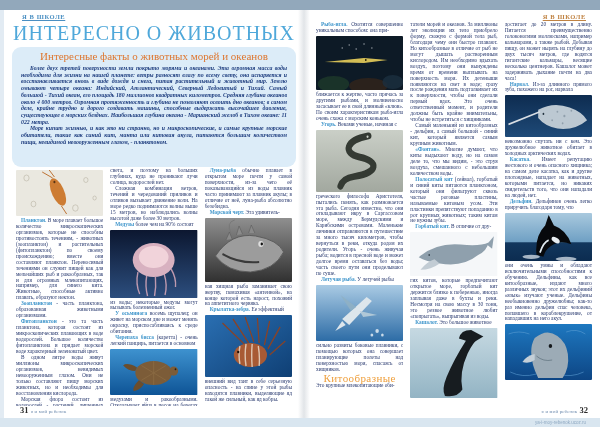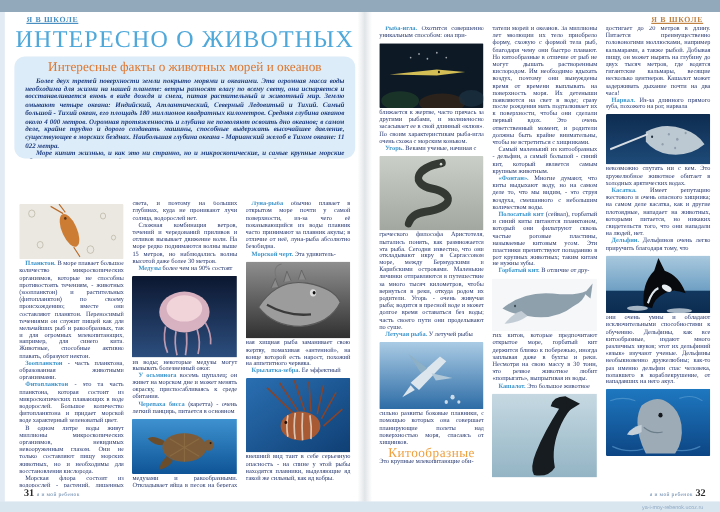--- a/index.html
+++ b/index.html
@@ -8,21 +8,21 @@
   .bottom-strip{position:absolute;left:0;top:418px;width:600px;height:9px;background:#d9e6f0;}
   .spread{position:absolute;left:4px;top:10px;width:600px;height:408px;background:#ffffff;padding-left:16px;}
   .fold{position:absolute;left:294px;top:0;width:12px;height:100%;background:linear-gradient(90deg,rgba(70,90,110,0) 0%,rgba(70,90,110,.16) 50%,rgba(70,90,110,0) 100%);}
   .page{position:absolute;top:0;height:100%;width:300px;}
   .page.lp{left:0;}
   .page.rp{left:300px;}
   .kicker{position:absolute;top:3px;font-size:6.5px;font-weight:bold;letter-spacing:.6px;text-decoration:underline;}
   .lp .kicker{left:18px;color:#4a8fc2;}
   .rp .kicker{right:18px;color:#c08343;}
   .title{position:absolute;top:12px;left:0;width:100%;text-align:center;margin:0;font-size:20px;font-weight:normal;letter-spacing:1px;color:#4fa8da;}
-  .intro-panel{position:absolute;left:8px;right:8px;top:37px;height:85px;background:#dcecf8;border-radius:9px;padding:2px 9px;box-sizing:border-box;overflow:hidden;}
+  .intro-panel{position:absolute;left:8px;right:8px;top:37px;height:120px;background:#dcecf8;border-radius:9px;padding:2px 9px;box-sizing:border-box;overflow:hidden;}
   .subtitle{text-align:center;font-size:11px;color:#de762e;margin:1px 0 3px;}
   .intro-panel p.intro{margin:0;font-size:5.8px;line-height:6.7px;color:#1d3c7e;font-weight:bold;font-style:italic;text-align:justify;text-indent:9px;}
   .cols{position:absolute;left:12px;right:12px;display:flex;gap:7px;overflow:hidden;}
   .lp .cols{top:158px;height:238px;}
   .rp .cols{top:12px;height:384px;}
   .col{flex:1;overflow:hidden;font-size:5.3px;line-height:5.95px;color:#27386e;text-align:justify;}
   .col p{margin:0;text-indent:5px;}
   .col p.cont{text-indent:0;}
   .lead{font-weight:bold;color:#3e95cb;}
   .cet-heading{text-align:center;font-size:11px;color:#efa03e;margin:3px 0 1px;text-indent:0 !important;font-weight:normal;letter-spacing:.4px;}

